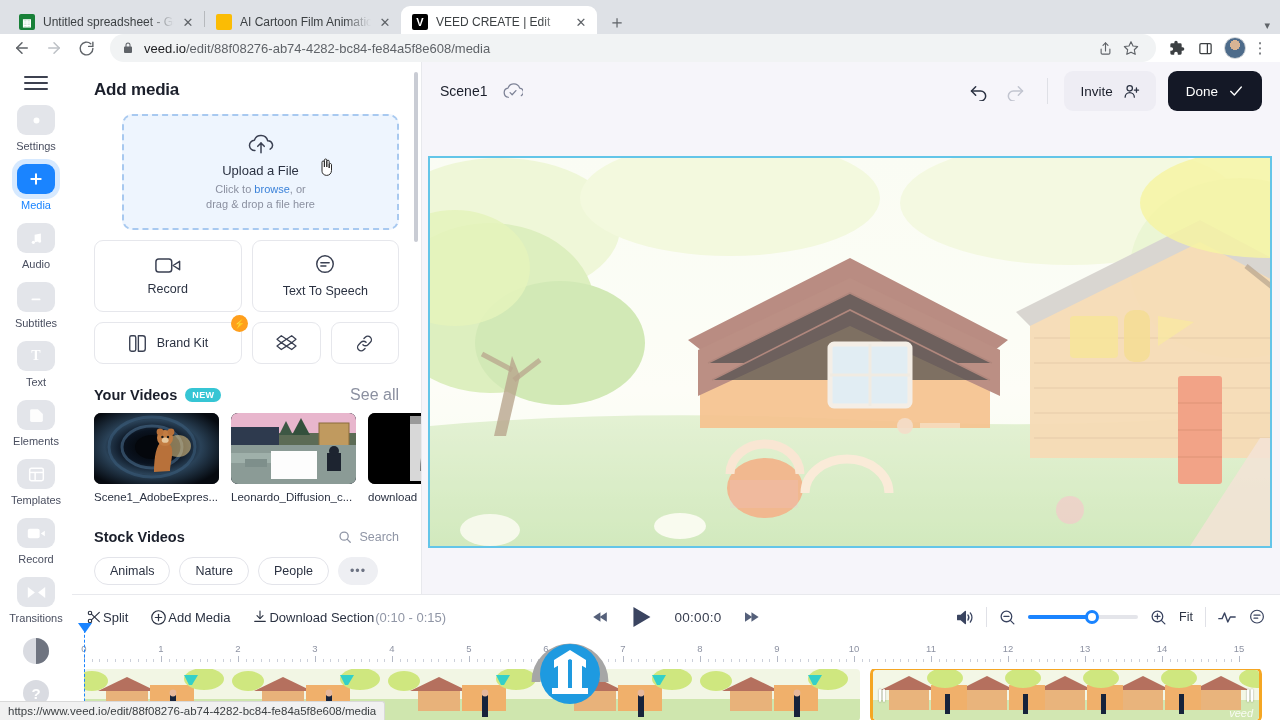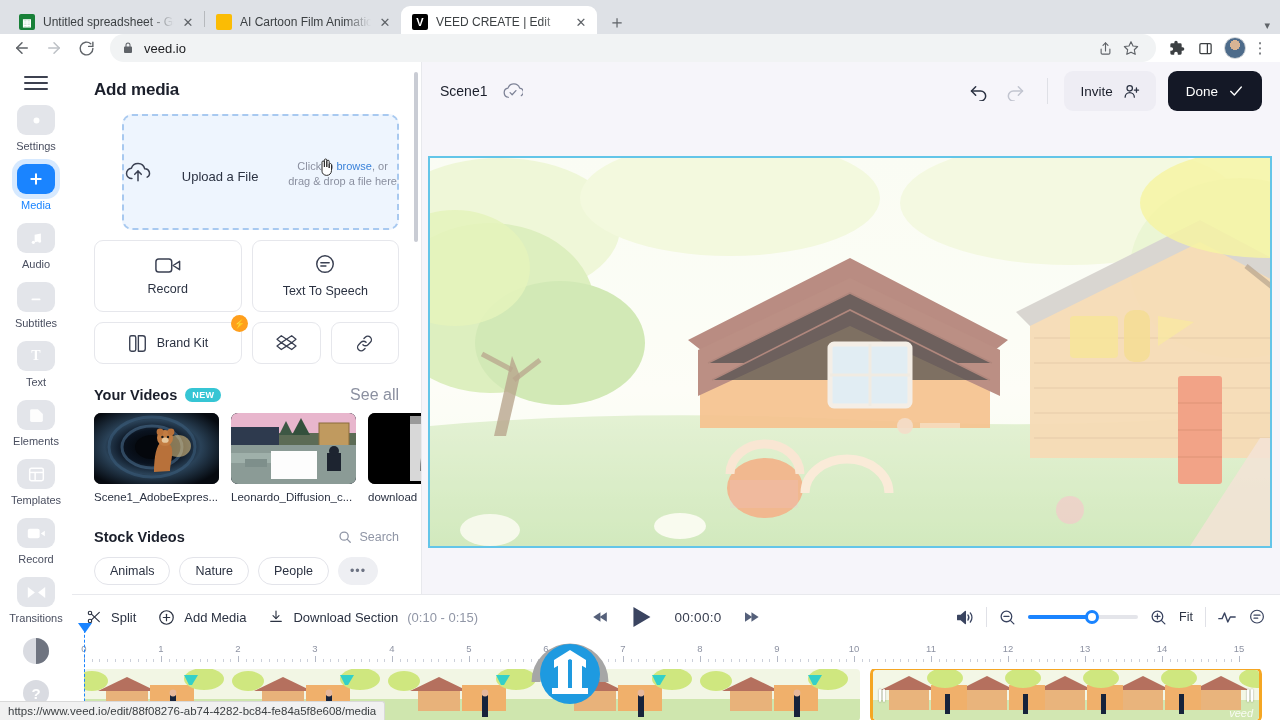--- a/index.html
+++ b/index.html
@@ -109,22 +109,22 @@
   
   .panel {
     width: 350px; flex: 0 0 350px; background: #ffffff;
     border-right: 1px solid #e8e9ed; position: relative; overflow: hidden;
     height: 532px;
   }
   .panel-inner { padding: 18px 22px 0 22px; }
   .panel-title { font-size: 17px; font-weight: bold; color: #1b1f2b; margin-bottom: 14px; letter-spacing:-0.2px;}
   .dropzone {
     height: 116px; border: 2px dashed #a8c9f0; border-radius: 10px;
-    background: #eef5fe; display: flex; flex-direction: row;
-    align-items: center; justify-content: space-between; position: relative; margin-left: 28px;
+    background: #eef5fe; display: flex; flex-direction: column;
+    align-items: center; justify-content: center; position: relative; margin-left: 28px;
   }
   .dz-title { font-size: 13px; color: #2b3242; margin-top: 8px; }
   .dz-sub { font-size: 11px; color: #8b90a0; text-align: center; line-height: 15px; margin-top: 4px;}
   .dz-sub a { color: #3b82d9; }
   .cursor-hand { position: absolute; left: 194px; top: 42px; width: 16px; height: 18px; }
 
   .grid2 { display: flex; gap: 10px; margin-top: 10px; }
   .tile {
     flex: 1; height: 72px; border: 1px solid #e6e7ec; border-radius: 9px;
     display: flex; flex-direction: column; align-items: center;
@@ -205,21 +205,21 @@
     width: 100%; height: 100%; outline: 2px solid #63c5e8; overflow: hidden;
     position: relative;
   }
 
   
   .bottom {
     position: absolute; left: 72px; top: 594px; width: 1208px; height: 126px;
     background: #ffffff; border-top: 1px solid #e8e9ed;
   }
   .ctrlbar { height: 44px; display: flex; align-items: center; padding: 0 14px; position:relative;}
-  .cb-item { display: flex; align-items: center; gap: 9px; font-size: 13px; color: #2b3242; margin-right: 22px;}
+  .cb-item { display: flex; align-items: center; gap: 1px; font-size: 13px; color: #2b3242; margin-right: 22px;}
   .cb-sub { color: #9096a6; }
   .cb-center { position: absolute; left: 50%; transform: translateX(-50%); display:flex; align-items:center; gap: 22px;}
   .time { font-size: 13.5px; color: #3a4052; letter-spacing: .3px;}
   .cb-right { margin-left: auto; display: flex; align-items: center; gap: 12px; }
   .zoom-slider { width: 110px; height: 4px; background: #e4e5ea; border-radius: 3px; position: relative; }
   .zoom-fill { position:absolute; left:0; top:0; height:4px; width:62%; background:#1a84ff; border-radius:3px;}
   .zoom-knob { position:absolute; left:58%; top:-5px; width:14px; height:14px; border-radius:50%; background:#fff; border:3px solid #1a84ff;}
   .fit-lb { font-size: 12.5px; color: #2b3242; }
   .dsep { width: 1px; height: 20px; background: #e0e1e7; }
 
@@ -324,20 +324,21 @@
         <polyline points="21 3 21 9 15 9"></polyline>
       </svg>
   </div>
   <div class="omnibox">
     <span class="lock">
       <svg width="12" height="12" viewBox="0 0 24 24" fill="#5f6368">
           <path d="M12 1a5 5 0 0 0-5 5v3H6a2 2 0 0 0-2 2v9a2 2 0 0 0 2 2h12a2 2 0 0 0 2-2v-9a2 2 0 0 0-2-2h-1V6a5 5 0 0 0-5-5zm0 2a3 3 0 0 1 3 3v3H9V6a3 3 0 0 1 3-3z"></path>
         </svg>
     </span>
     <span class="omni-host">veed.io</span>
+      <span class="omni-path">/edit/88f08276-ab74-4282-bc84-fe84a5f8e608/media</span>
     <span class="omni-right">
       <span class="oic">
         <svg width="15" height="15" viewBox="0 0 24 24" fill="none" stroke="#5f6368" stroke-width="1.8" stroke-linecap="round" stroke-linejoin="round">
             <path d="M12 16V3"></path>
             <polyline points="8 7 12 3 16 7"></polyline>
             <path d="M5 13v6a2 2 0 0 0 2 2h10a2 2 0 0 0 2-2v-6"></path>
           </svg>
       </span>
       <span class="oic">
         <svg width="16" height="16" viewBox="0 0 24 24" fill="none" stroke="#5f6368" stroke-width="1.7" stroke-linejoin="round">

